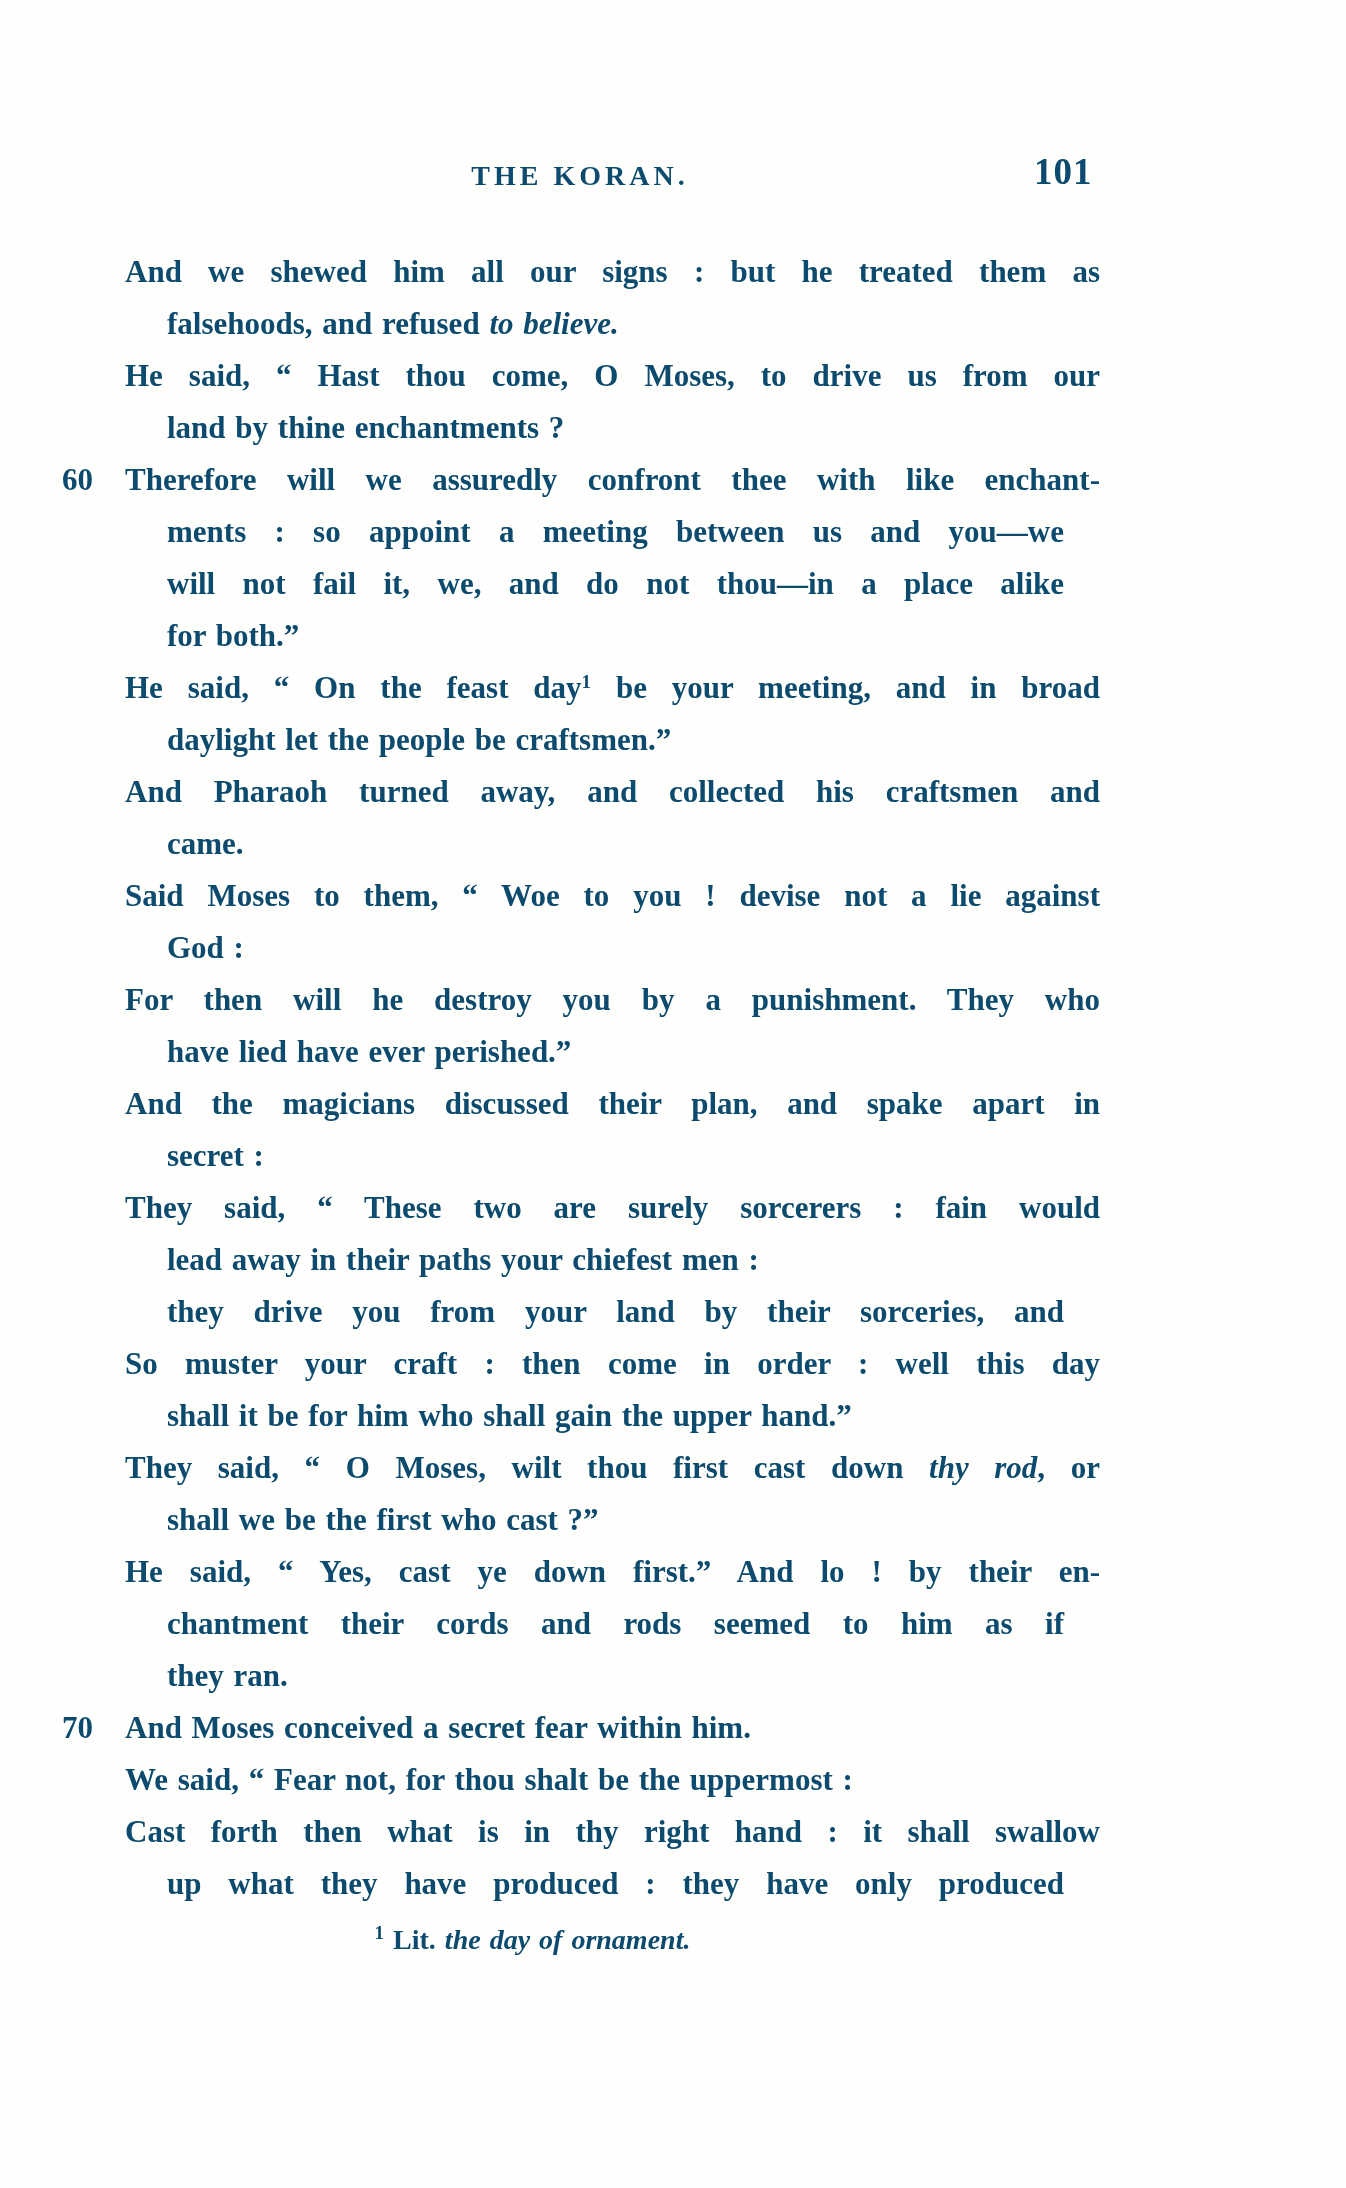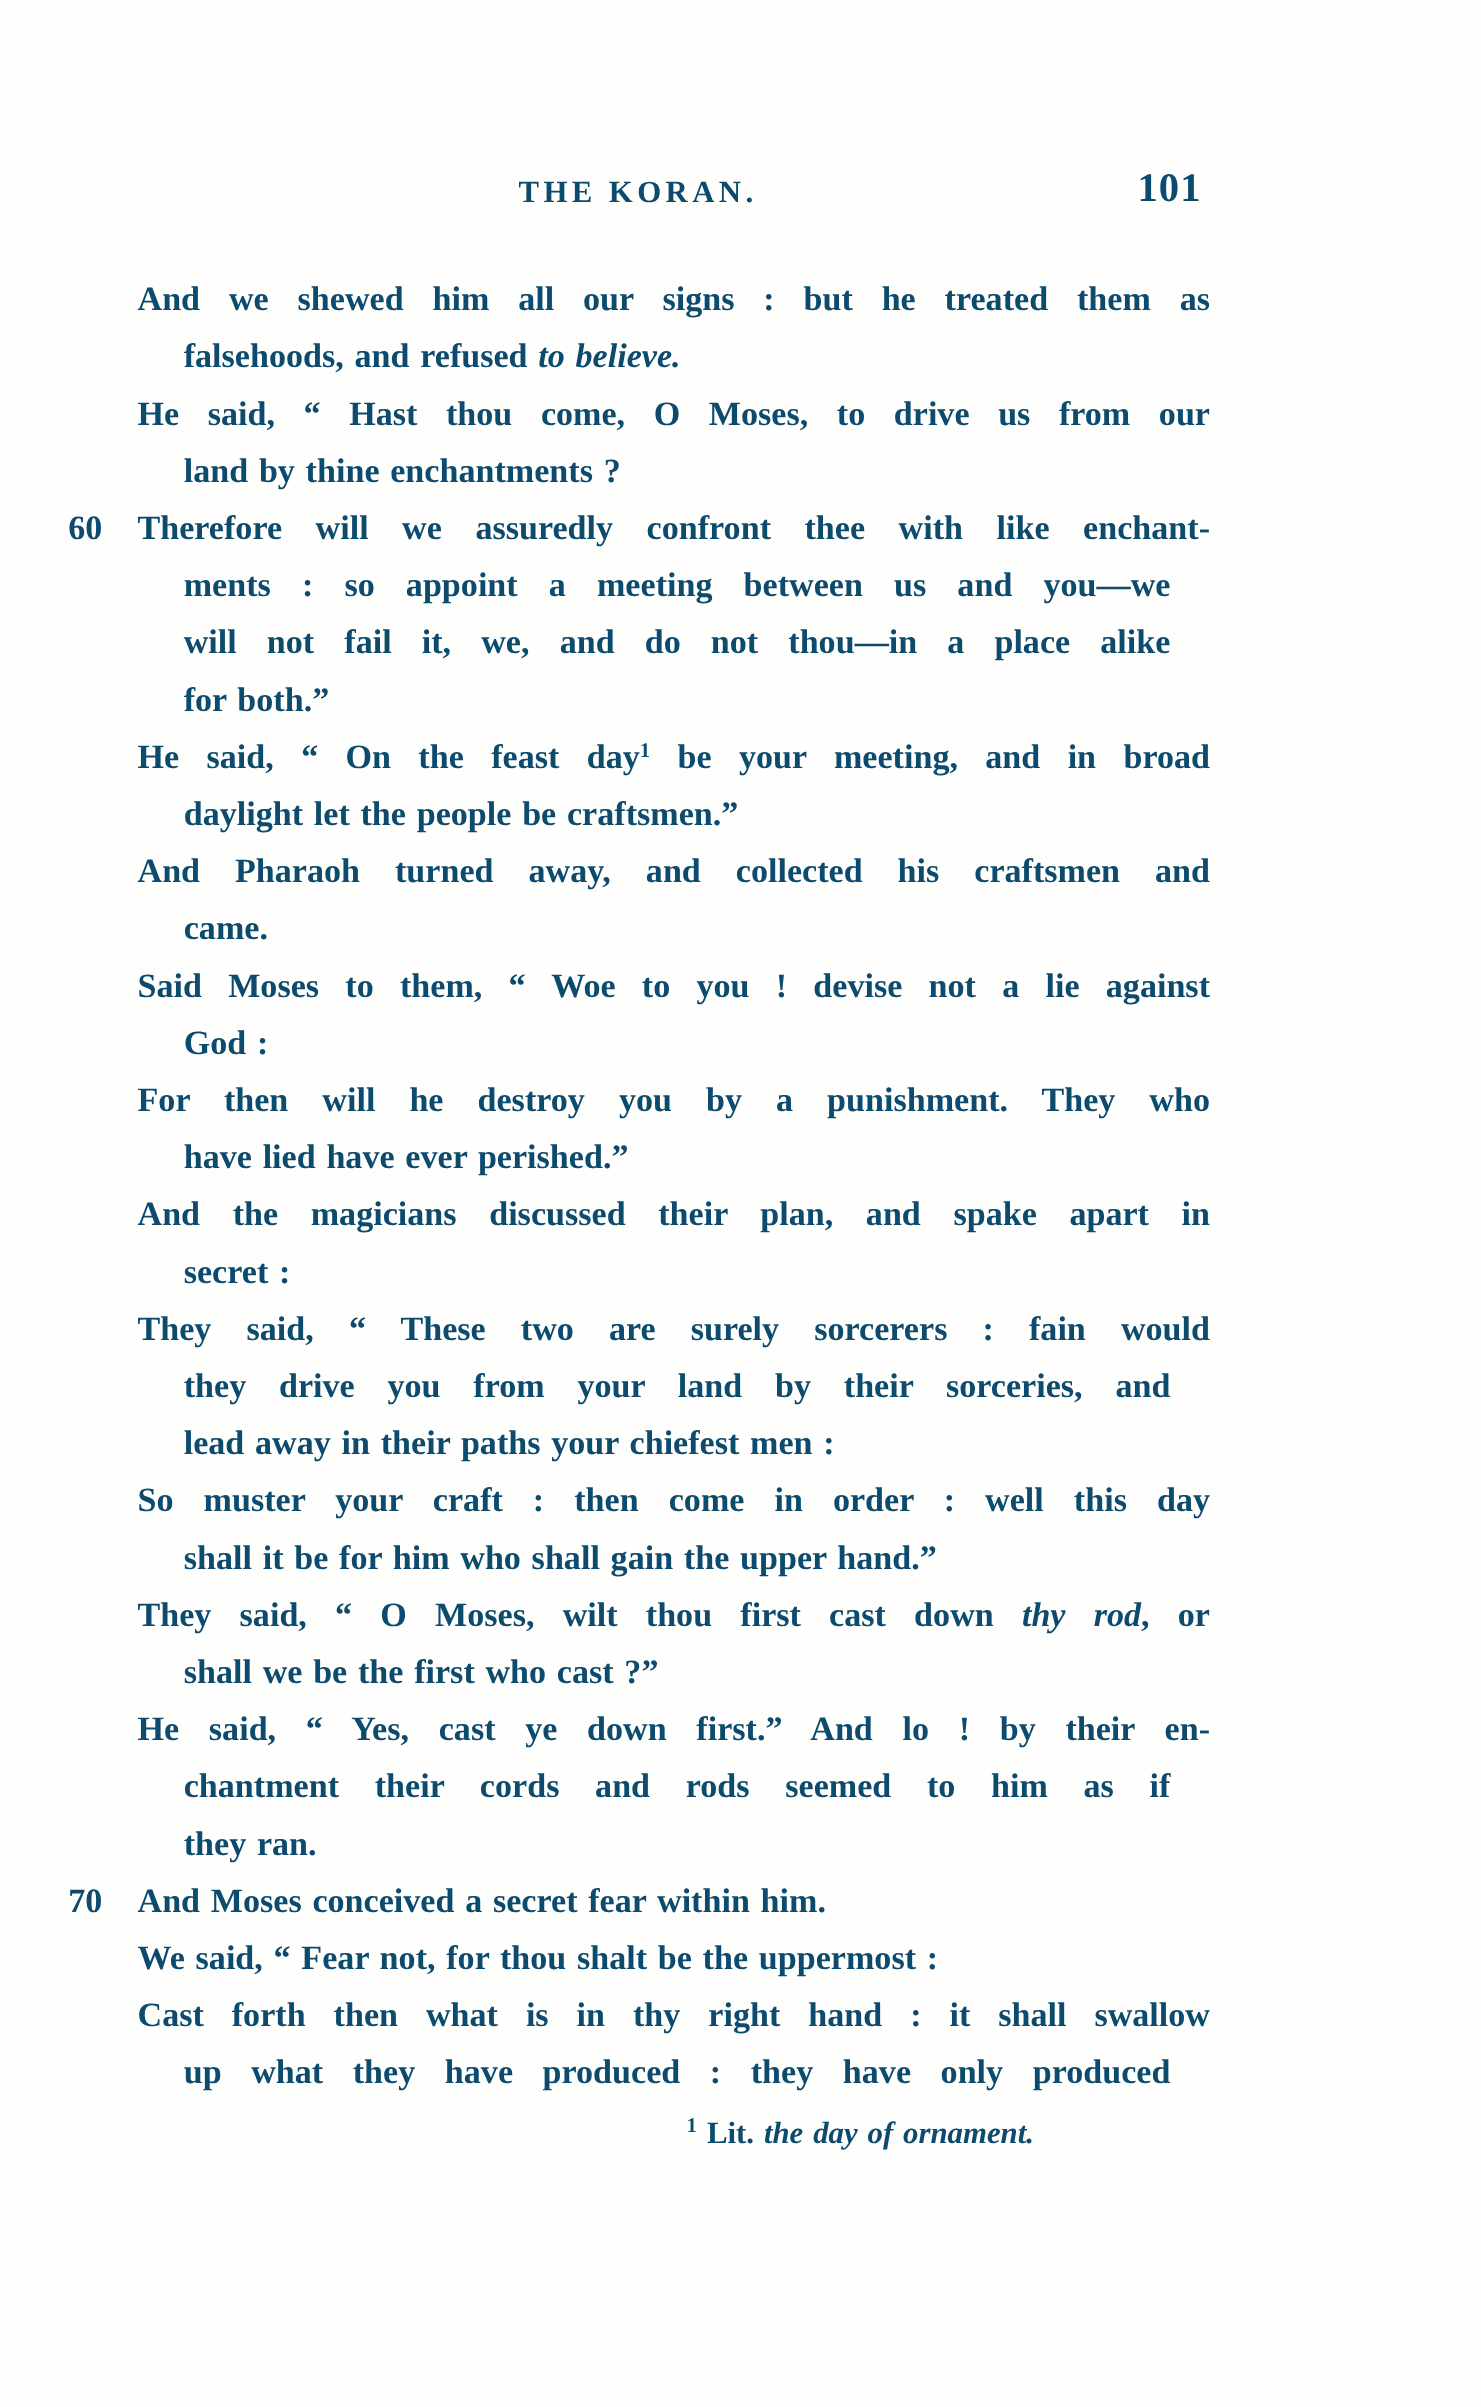--- a/index.html
+++ b/index.html
@@ -33,21 +33,21 @@
   }
   .line{height:52px;line-height:52px;}
   .line.f{width:975px;}
   .line.c{margin-left:42px;width:897px;}
   .line.just{text-align:justify;text-align-last:justify;}
   .it{font-style:italic;}
   .sup{font-size:19px;vertical-align:10px;line-height:0;letter-spacing:0;}
   .footnote{
     position:absolute;left:125px;top:1916px;width:975px;
     box-sizing:border-box;padding-right:160px;
-    text-align:right;
+    text-align:center;
     font-size:28px;line-height:48px;
     word-spacing:2px;
   }
 </style>
 </head>
 <body>
 
 <div class="page">
   <div class="header-title">THE KORAN.</div>
   <div class="page-num">101</div>
@@ -82,22 +82,22 @@
       <div class="para">
         <div class="line f just"><span>For then will he destroy you by a punishment. They who</span></div>
         <div class="line c"><span>have lied have ever perished.”</span></div>
       </div>
       <div class="para">
         <div class="line f just"><span>And the magicians discussed their plan, and spake apart in</span></div>
         <div class="line c"><span>secret :</span></div>
       </div>
       <div class="para">
         <div class="line f just"><span>They said, “ These two are surely sorcerers : fain would</span></div>
+        <div class="line c"><span>lead away in their paths your chiefest men :</span></div>
         <div class="line c just"><span>they drive you from your land by their sorceries, and</span></div>
-        <div class="line c"><span>lead away in their paths your chiefest men :</span></div>
       </div>
       <div class="para">
         <div class="line f just"><span>So muster your craft : then come in order : well this day</span></div>
         <div class="line c"><span>shall it be for him who shall gain the upper hand.”</span></div>
       </div>
       <div class="para">
         <div class="line f just"><span>They said, “ O Moses, wilt thou first cast down </span><span class="it">thy rod</span><span>, or</span></div>
         <div class="line c"><span>shall we be the first who cast ?”</span></div>
       </div>
       <div class="para">

